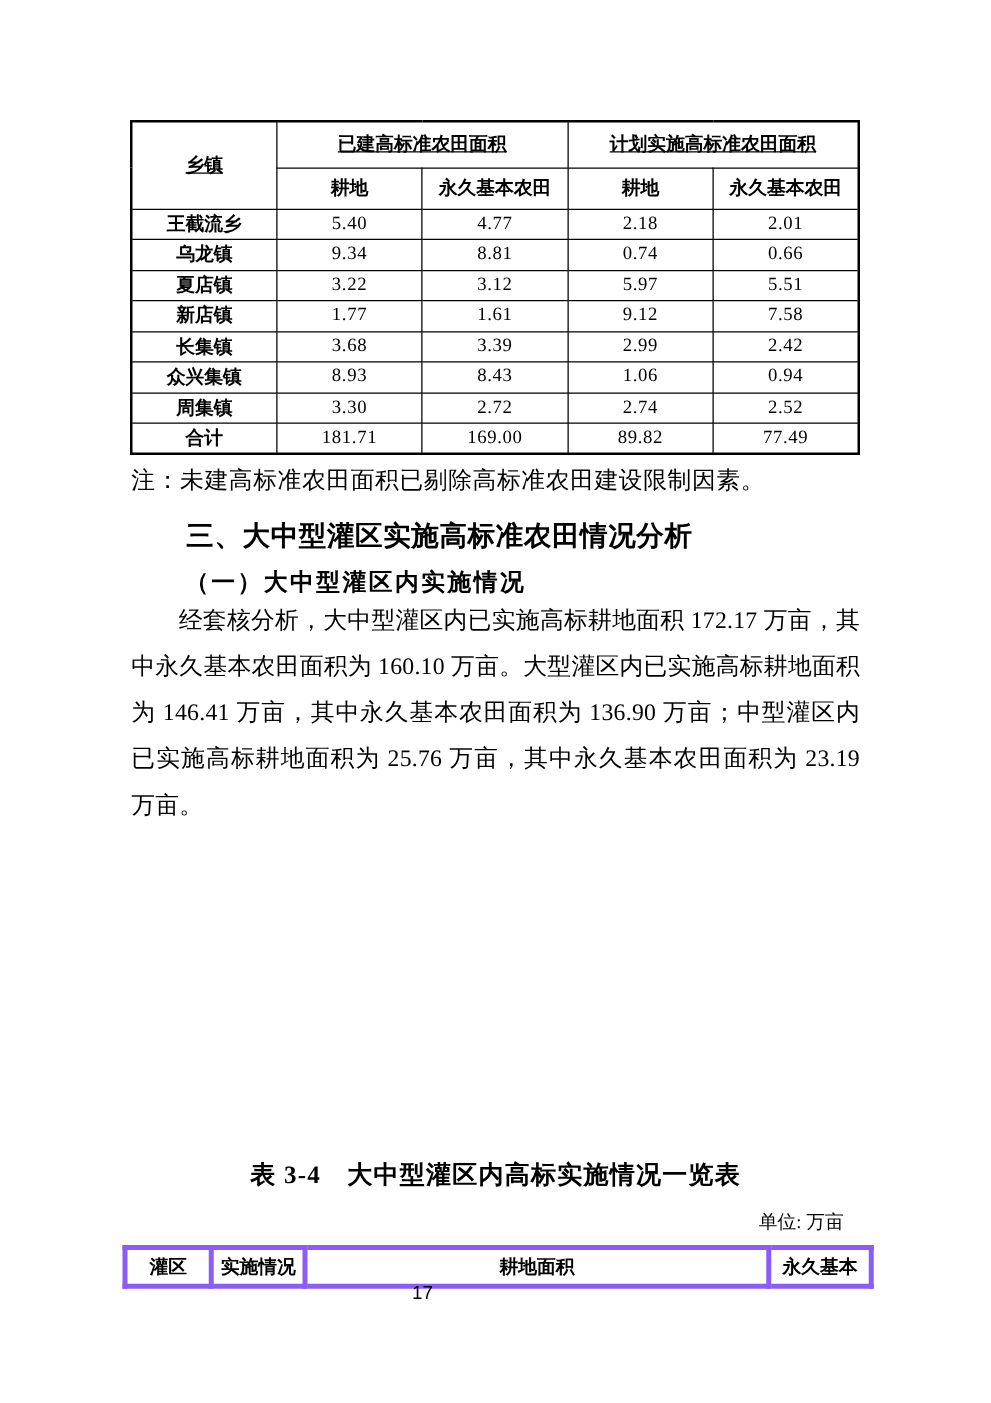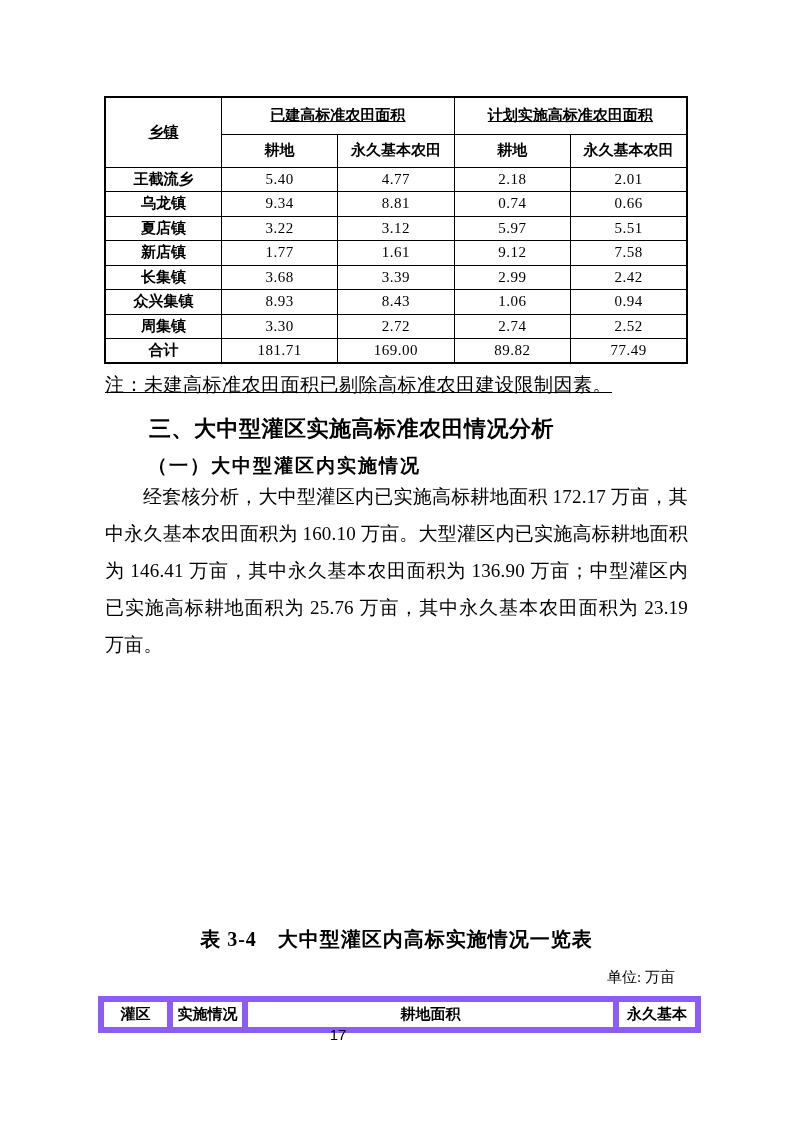--- a/index.html
+++ b/index.html
@@ -35,21 +35,20 @@
   .t33 tr.h1 th { height: 37px; text-decoration: underline; }
   .t33 tr.h2 th { height: 33px; }
   .t33 tbody td { height: 24.5px; font-family: "Liberation Serif", serif; letter-spacing: 0.5px; }
   .t33 tbody td.rowname { font-weight: bold; letter-spacing: 0; }
 
   
   .note {
     position: absolute; left: 105px; top: 372px; width: 590px;
     font-size: 19px; line-height: 26px;
     letter-spacing: 0.5px;
-    text-decoration: underline;
   }
 
   
   .heading {
     position: absolute; left: 149px; top: 414px;
     font-family: "Liberation Sans", sans-serif;
     font-size: 22px; font-weight: bold;
     letter-spacing: 0.5px;
     white-space: nowrap;
   }
@@ -88,21 +87,21 @@
 
   
   .t34 {
     position: absolute; left: 98px; top: 996px;
     width: 597px;
     border-collapse: collapse;
     table-layout: fixed;
     border: 2px solid #000;
   }
   .t34 th {
-    border: 6px solid #8b5cf6;
+    border: 4px solid #8b5cf6;
     height: 31px;
     font-size: 15px; font-weight: bold;
     text-align: center; vertical-align: middle;
     padding: 0;
     white-space: nowrap;
   }
 
   
   .pagenum {
     position: absolute; left: 0; top: 1026px; width: 676px;

